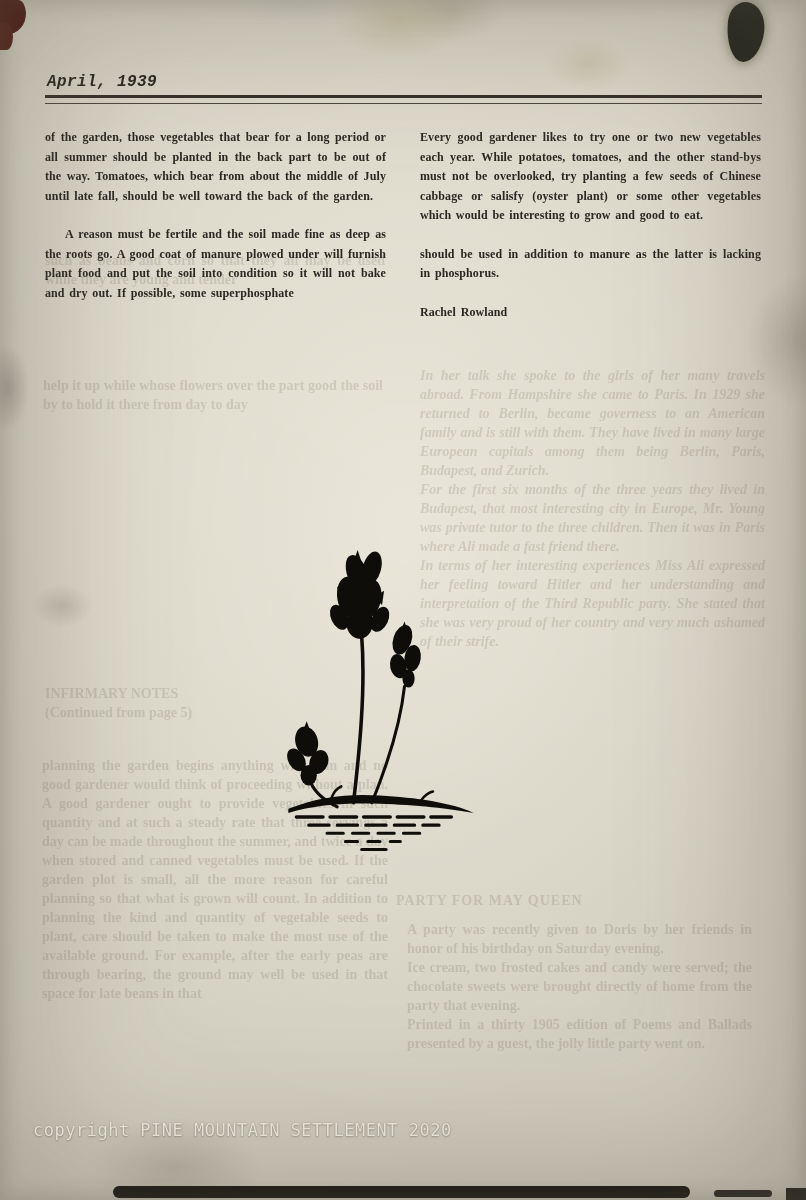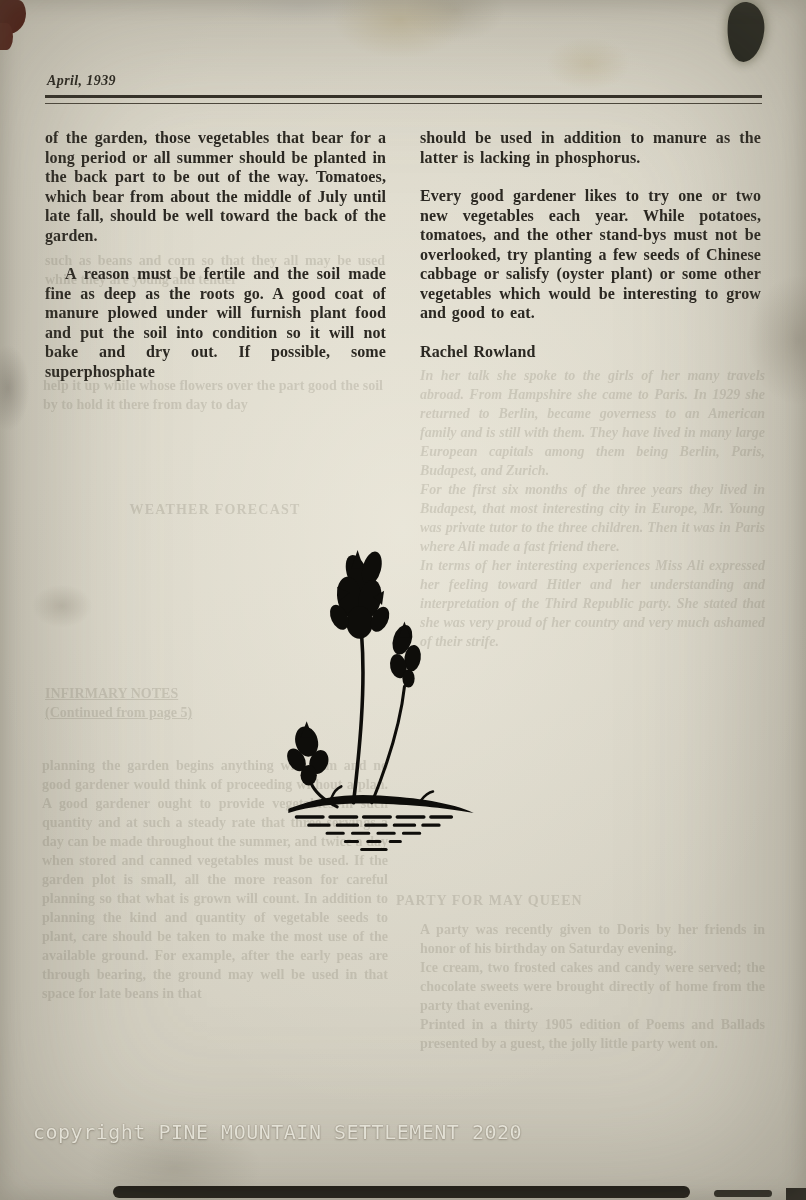--- a/index.html
+++ b/index.html
@@ -24,88 +24,87 @@
       radial-gradient(ellipse 520px 720px at 50% 44%,   rgba(255,252,240,.45), rgba(255,252,240,0) 82%);
   }
   .vignette {
     position:absolute; inset:0; z-index:6; pointer-events:none;
     box-shadow: inset 0 0 150px 28px rgba(95,90,74,.36), inset 0 0 20px 4px rgba(82,77,63,.22);
   }
 
   
   .dateline {
     position:absolute; top:73px; left:47px; z-index:3;
-    font-style:italic; font-weight:700; font-size:14px; letter-spacing:.4px; color:#29261f;
+    font-style:italic; font-weight:700; font-size:16px; letter-spacing:.4px; color:#29261f;font-family:Liberation Mono, monospace;
   }
   .rule {
     position:absolute; top:95px; left:45px; width:717px; height:5px; z-index:3;
     border-top:3px solid #332f27; border-bottom:1px solid #4b463b;
   }
 
   
   .columns {
     position:absolute; top:128px; left:45px; width:716px; z-index:3;
     display:flex; gap:34px;
-    font-size:16px; line-height:19.5px; font-weight:600; color:#2b2822;
+    font-size:12px; line-height:19.5px; font-weight:600; color:#2b2822;
     word-spacing:1.6px; letter-spacing:.1px;
   }
   .col { flex:1; }
   .col p { margin:0 0 19px; text-align:justify; hyphens:none; }
   .indent { text-indent:20px; }
   .byline { text-align:center; padding-right:22px; margin-top:-2px; }
 
   
   .bleed {
     position:absolute; inset:0; z-index:1; pointer-events:none;
     opacity:.16; filter:blur(.5px); color:#4e4938;
     font-size:14px; line-height:19px; font-weight:600;
   }
   .bleed > div { position:absolute; text-align:justify; }
   .g-left-top   { left:45px;  top:251px; width:340px; }
   .g-left-mid   { left:43px;  top:376px; width:340px; }
   .g-forecast-h { left:45px;  top:500px; width:340px; text-align:center !important; letter-spacing:1.2px; }
   .g-forecast-l { left:112px; top:524px; width:262px; white-space:pre-line; text-align:left !important; }
-  .g-left-h2    { left:45px;  top:684px; width:340px; text-align:center; white-space:pre-line;text-decoration:underline; }
+  .g-left-h2    { left:45px;  top:684px; width:340px; text-align:center; white-space:pre-line; }
   .g-left-para  { left:42px;  top:756px; width:346px; }
   .g-right-para { left:420px; top:366px; width:345px; white-space:pre-line;font-style:italic; }
   .g-right-h    { left:396px; top:891px; width:345px; text-align:center; letter-spacing:1px; }
-  .g-right-p2   { left:420px; top:920px; width:345px; white-space:pre-line; }
+  .g-right-p2   { left:407px; top:920px; width:345px; white-space:pre-line; }
 
   
   .illustration { position:absolute; left:278px; top:546px; width:204px; height:326px; z-index:2; }
 
   
   .mark-tl-a { position:absolute; left:0; top:0;  width:26px; height:34px; background:#4a150d; border-radius:0 30% 70% 0 / 0 40% 60% 0; z-index:4; }
   .mark-tl-b { position:absolute; left:0; top:23px; width:13px; height:27px; background:#521b12; border-radius:0 70% 70% 0; z-index:4; }
   .mark-tr   { position:absolute; left:727px; top:2px; width:37px; height:60px; background:#20211a;
                border-radius:45% 55% 50% 50% / 35% 45% 55% 65%; transform:rotate(6deg);
                box-shadow:0 0 10px 2px rgba(70,70,45,.45); z-index:4; }
   .strip-bottom   { position:absolute; left:113px; top:1186px; width:577px; height:12px; background:#14120e; border-radius:7px; z-index:4; }
   .strip-bottom-b { position:absolute; left:714px; top:1190px; width:58px; height:7px; background:#24221c; border-radius:4px; z-index:4; }
   .mark-br        { position:absolute; left:786px; top:1188px; width:20px; height:12px; background:#1a1814; z-index:4; }
 
   
   .watermark {
     position:absolute; left:33px; top:1120px; z-index:7;
     font-family:"DejaVu Sans Mono","Liberation Mono",monospace;
-    font-size:20px; letter-spacing:.5px;
+    font-size:17px; letter-spacing:.5px;
     color:rgba(245,243,234,.85);
     text-shadow:0 0 1px rgba(110,100,80,.85), 0 1px 2px rgba(90,85,70,.4);
     white-space:nowrap;
   }
 </style>
 </head>
 <body>
 
 <div class="page">
 
   <div class="bleed">
     <div class="g-left-top">such as beans and corn so that they all may be used while they are young and tender</div>
     <div class="g-left-mid">help it up while whose flowers over the part good the soil by to hold it there from day to day</div>
-    <div class="g-forecast-h">WEATHER FORECAST</div>
     <div class="g-left-h2">INFIRMARY NOTES
 (Continued from page 5)</div>
     <div class="g-left-para">planning the garden begins anything with him and no good gardener would think of proceeding without a plan. A good gardener ought to provide vegetables in such quantity and at such a steady rate that three servings a day can be made throughout the summer, and twice a day when stored and canned vegetables must be used. If the garden plot is small, all the more reason for careful planning so that what is grown will count. In addition to planning the kind and quantity of vegetable seeds to plant, care should be taken to make the most use of the available ground. For example, after the early peas are through bearing, the ground may well be used in that space for late beans in that</div>
     <div class="g-right-para">In her talk she spoke to the girls of her many travels abroad. From Hampshire she came to Paris. In 1929 she returned to Berlin, became governess to an American family and is still with them. They have lived in many large European capitals among them being Berlin, Paris, Budapest, and Zurich.
 For the first six months of the three years they lived in Budapest, that most interesting city in Europe, Mr. Young was private tutor to the three children. Then it was in Paris where Ali made a fast friend there.
 In terms of her interesting experiences Miss Ali expressed her feeling toward Hitler and her understanding and interpretation of the Third Republic party. She stated that she was very proud of her country and very much ashamed of their strife.</div>
     <div class="g-right-h">PARTY FOR MAY QUEEN</div>
     <div class="g-right-p2">A party was recently given to Doris by her friends in honor of his birthday on Saturday evening.
 Ice cream, two frosted cakes and candy were served; the chocolate sweets were brought directly of home from the party that evening.
 Printed in a thirty 1905 edition of Poems and Ballads presented by a guest, the jolly little party went on.</div>
@@ -113,22 +112,22 @@
 
   <div class="dateline">April, 1939</div>
   <div class="rule"></div>
 
   <main class="columns">
     <div class="col">
       <p>of the garden, those vegetables that bear for a long period or all summer should be planted in the back part to be out of the way. Tomatoes, which bear from about the middle of July until late fall, should be well toward the back of the garden.</p>
       <p class="indent">A reason must be fertile and the soil made fine as deep as the roots go. A good coat of manure plowed under will furnish plant food and put the soil into condition so it will not bake and dry out. If possible, some superphosphate</p>
     </div>
     <div class="col">
+      <p>Every good gardener likes to try one or two new vegetables each year. While potatoes, tomatoes, and the other stand-bys must not be overlooked, try planting a few seeds of Chinese cabbage or salisfy (oyster plant) or some other vegetables which would be interesting to grow and good to eat.</p>
       <p>should be used in addition to manure as the latter is lacking in phosphorus.</p>
-      <p>Every good gardener likes to try one or two new vegetables each year. While potatoes, tomatoes, and the other stand-bys must not be overlooked, try planting a few seeds of Chinese cabbage or salisfy (oyster plant) or some other vegetables which would be interesting to grow and good to eat.</p>
       <p class="byline">Rachel Rowland</p>
     </div>
   </main>
 
   <div class="illustration">
     <svg width="204" height="326" viewBox="0 0 200 320" xmlns="http://www.w3.org/2000/svg">
       <g fill="#0e0d0a">
 
         <ellipse cx="78" cy="28" rx="10" ry="20" transform="rotate(-20 78 28)"></ellipse>
         <ellipse cx="92" cy="22" rx="9" ry="17" transform="rotate(15 92 22)"></ellipse>

